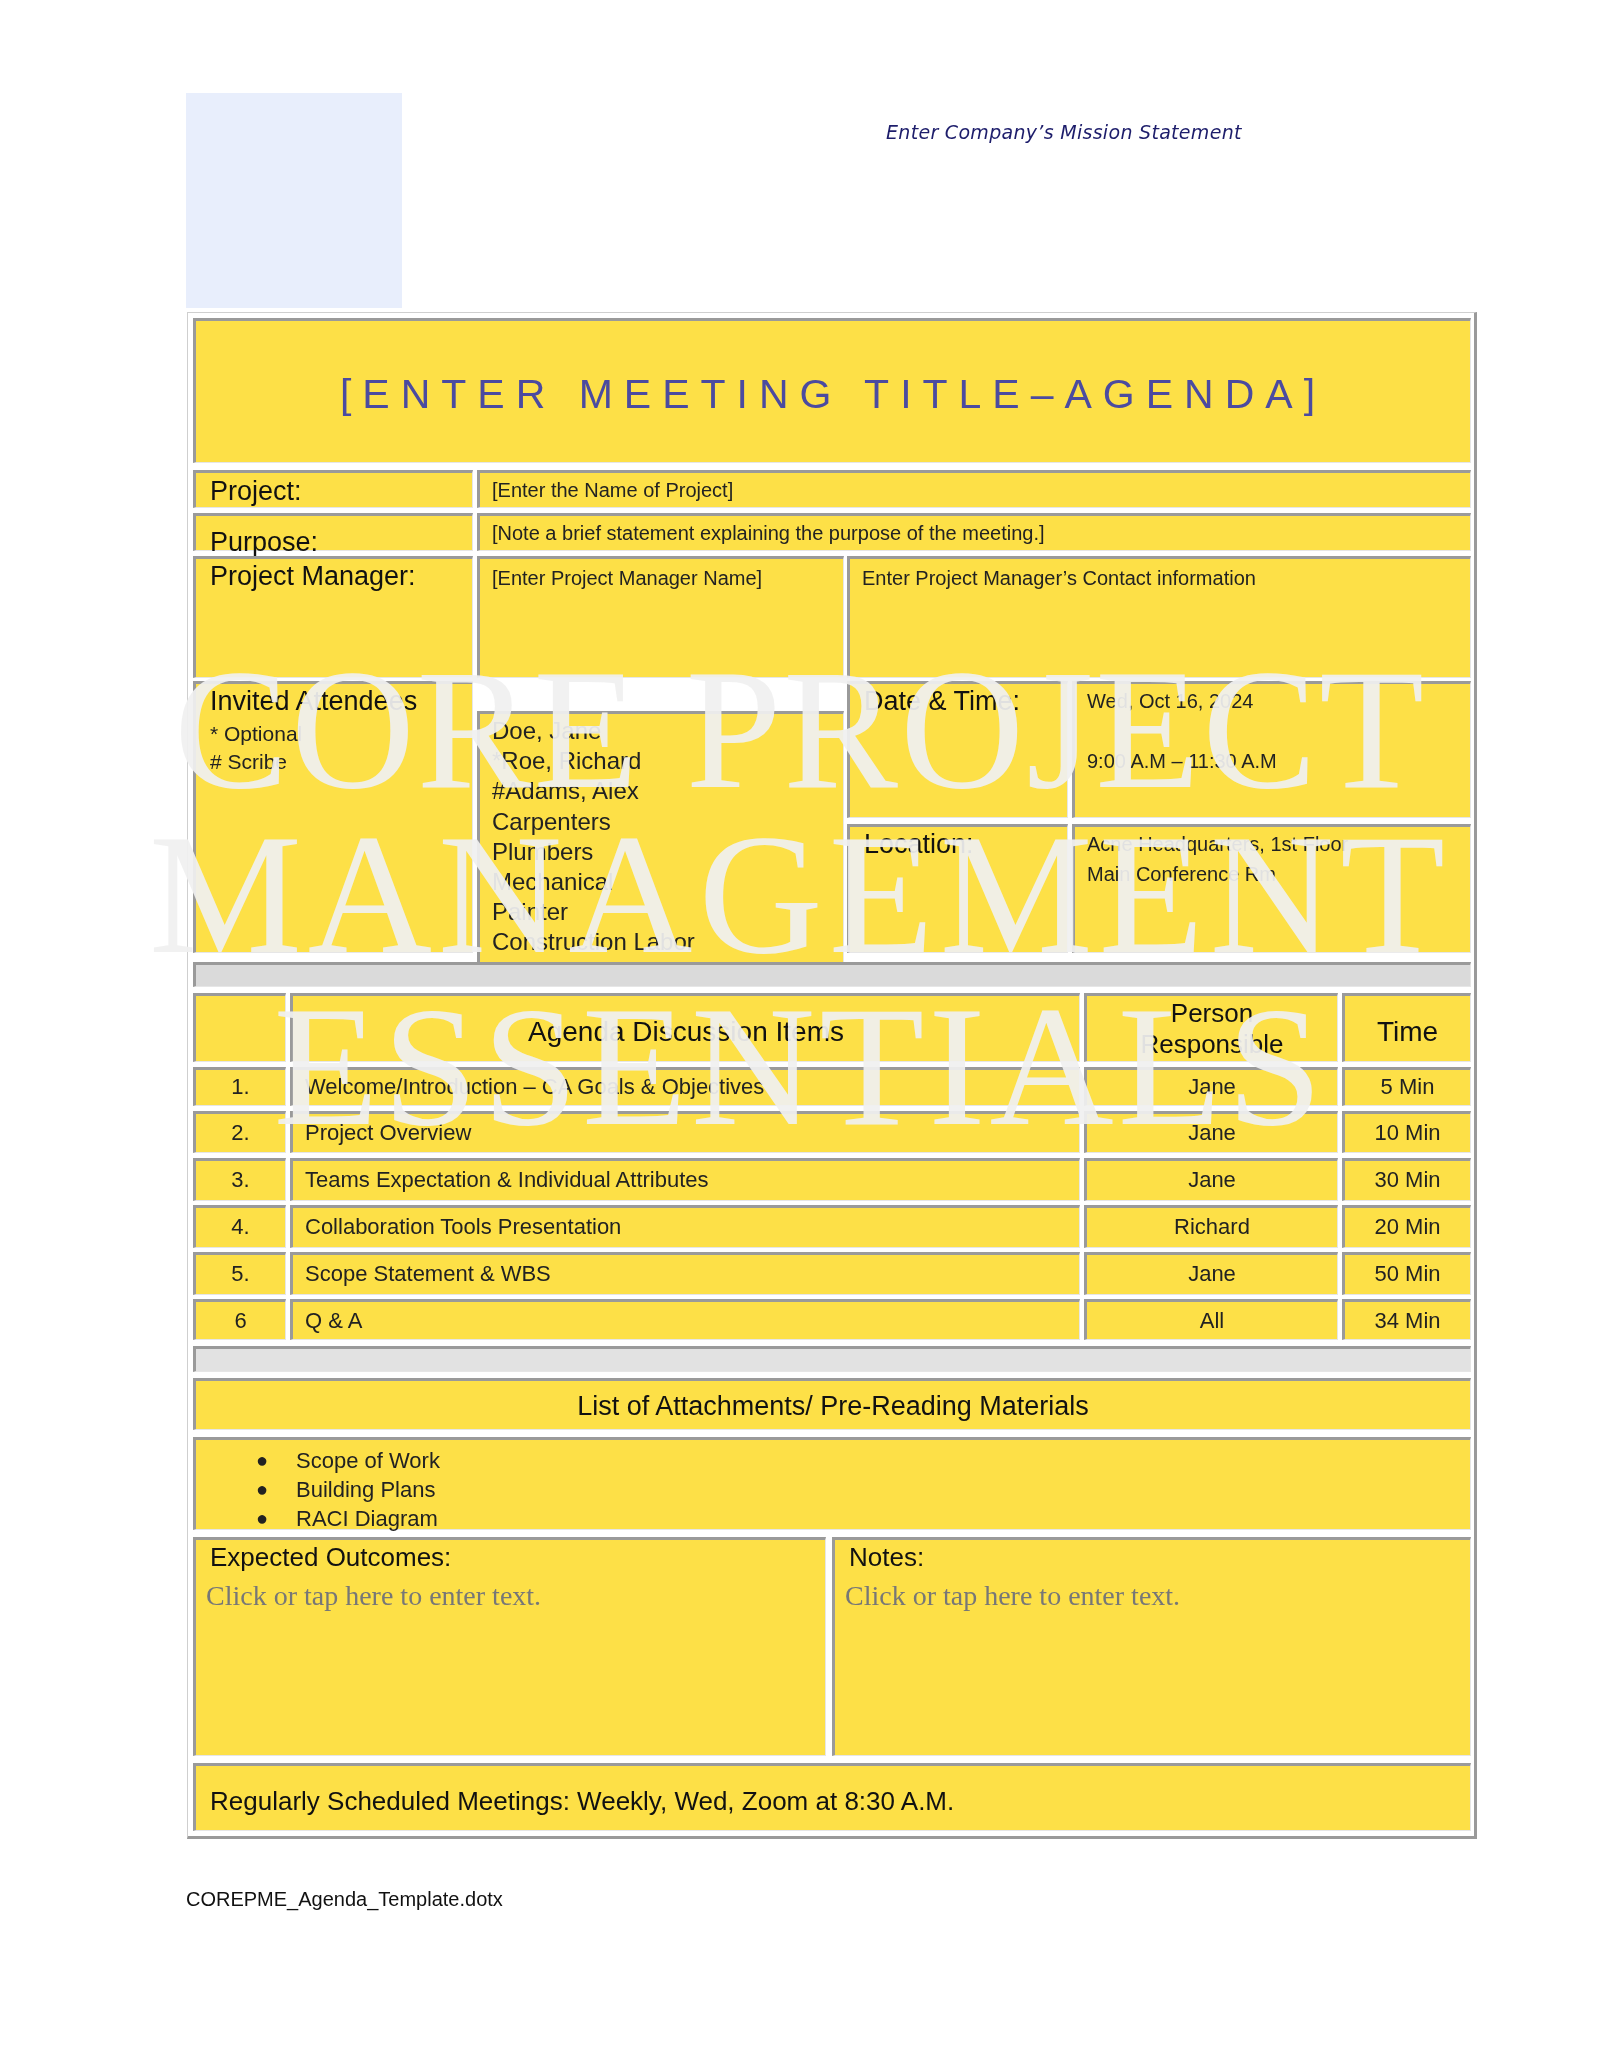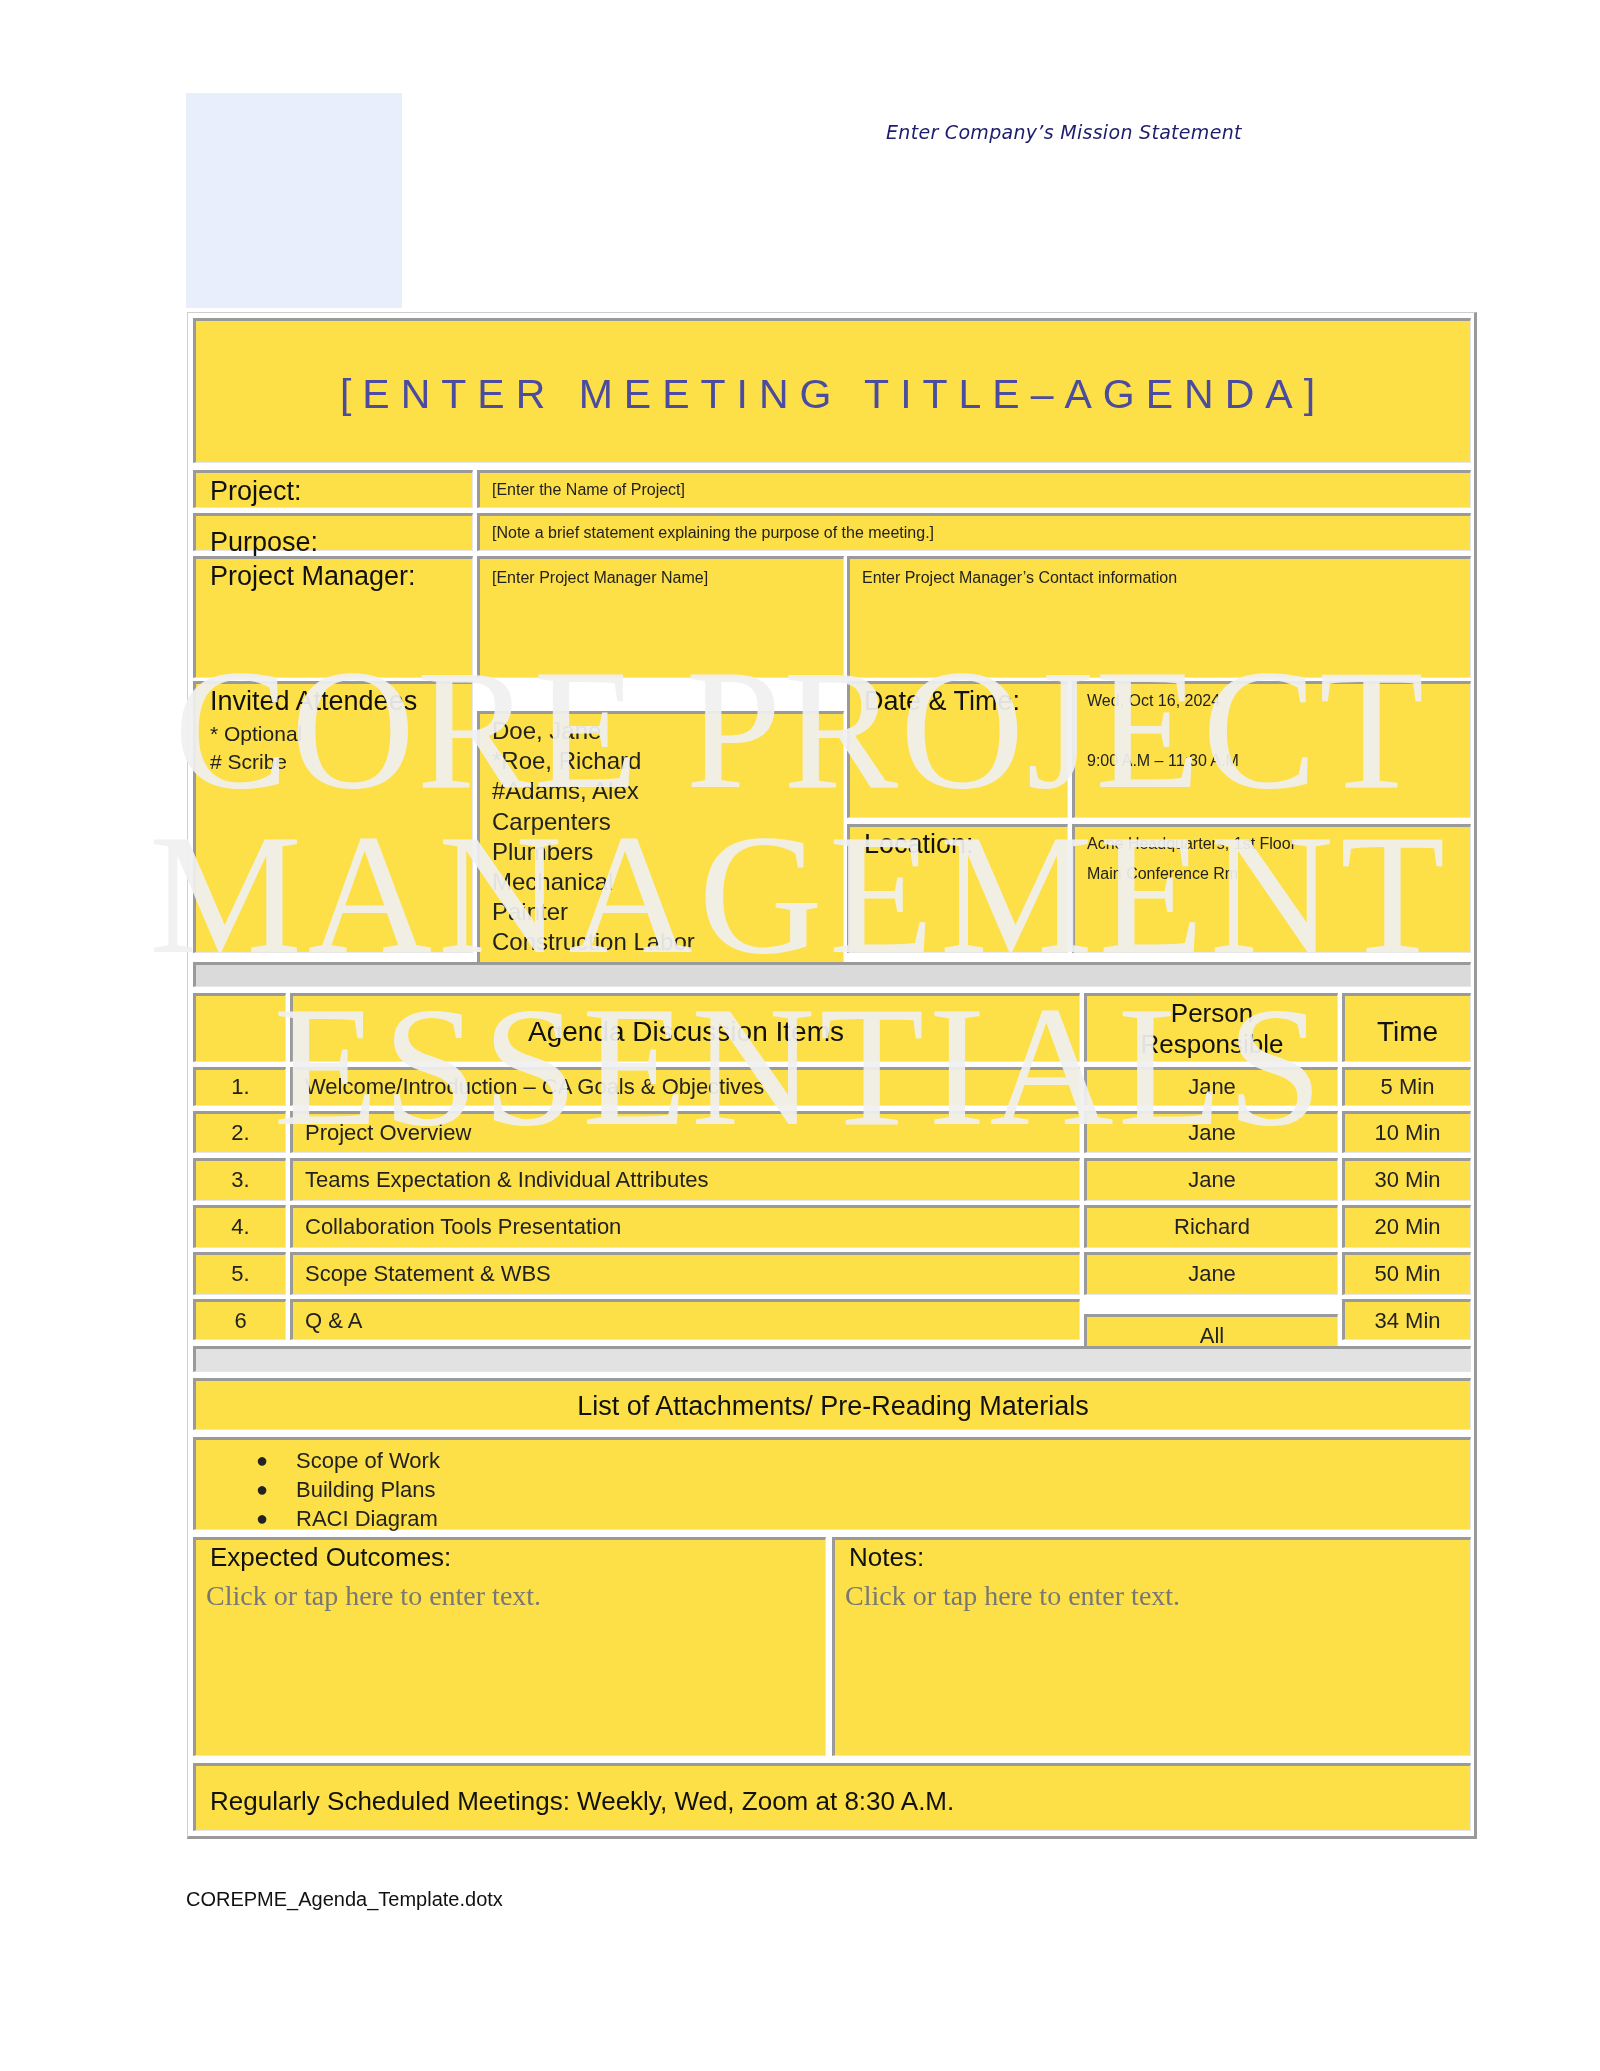--- a/index.html
+++ b/index.html
@@ -17,21 +17,21 @@
 
   .cell { position: absolute; box-sizing: border-box; background: #fde047;
           border-top: 3px solid #9a9a9a; border-left: 3px solid #9a9a9a;
           border-right: 1px solid #e6e6e6; border-bottom: 1px solid #e6e6e6; }
   .gray { background: #dadada; }
 
   .title { font-size: 41px; color: #4b4ba0; letter-spacing: 11px; text-align: center;
            position: absolute; left: 0; right: 0; top: 50px; white-space: nowrap; }
 
   .lbl { position: absolute; left: 14px; top: 5px; font-size: 27px; color: #111; }
-  .val { position: absolute; left: 12px; top: 4px; font-size: 16px; color: #222; line-height: 30px; }
+  .val { position: absolute; left: 12px; top: 4px; font-size: 20px; color: #222; line-height: 30px; }
   .small { font-size: 21px; line-height: 28px; color: #222; }
   .list { position: absolute; left: 12px; top: 6px; font-size: 24px; line-height: 30.2px; color: #222; }
 
   .hdr { position: absolute; left: 0; right: 0; text-align: center; font-size: 28px; color: #111; }
   .num { position: absolute; left: 0; right: 0; text-align: center; top: 6px; font-size: 22px; color: #222; }
   .item { position: absolute; left: 12px; top: 6px; font-size: 22px; color: #222; white-space: nowrap; }
   .ctr { position: absolute; left: 0; right: 0; text-align: center; top: 6px; font-size: 22px; color: #222; }
 
   .att-list { position: absolute; left: 60px; top: 6px; margin: 0; padding: 0; list-style: none;
               font-size: 22px; line-height: 29px; color: #222; }
@@ -202,21 +202,21 @@
       <div class="ctr">50 Min</div>
     </div>
 </div>
 <div>
   <div class="cell" style="left:193px; top:1299px; width:93px; height:41px;">
       <div class="num">6</div>
     </div>
   <div class="cell" style="left:290px; top:1299px; width:790px; height:41px;">
       <div class="item">Q &amp; A</div>
     </div>
-  <div class="cell" style="left:1084px; top:1299px; width:254px; height:41px;margin-top:15px;">
+  <div class="cell" style="left:1084px; top:1299px; width:254px; height:41px;">
       <div class="ctr">All</div>
     </div>
   <div class="cell" style="left:1342px; top:1299px; width:129px; height:41px;">
       <div class="ctr">34 Min</div>
     </div>
 </div>
 
 <div class="cell gray" style="left:193px; top:1346px; width:1278px; height:26px; background:#e2e2e2;"></div>
 
 <div class="cell" style="left:193px; top:1378px; width:1278px; height:52px;">

